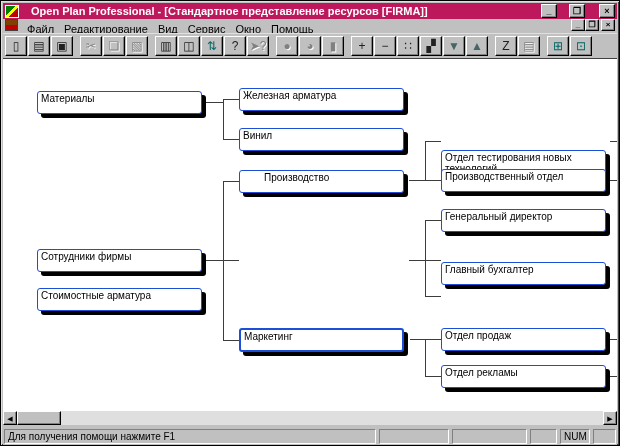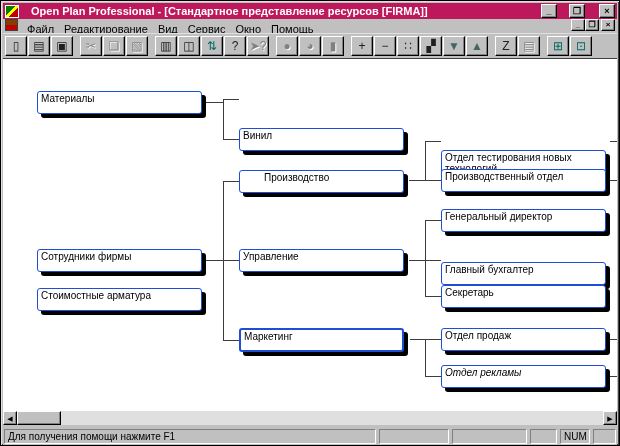--- a/index.html
+++ b/index.html
@@ -140,31 +140,30 @@
       <div class="conn" style="left: 422px; top: 280px; width: 1px; height: 38px;"></div>
       <div class="conn" style="left: 423px; top: 280px; width: 15px; height: 1px;"></div>
       <div class="conn" style="left: 423px; top: 317px; width: 15px; height: 1px;"></div>
       <div class="conn" style="left: 607px; top: 82px; width: 11px; height: 1px;"></div>
       <div class="conn" style="left: 607px; top: 121px; width: 11px; height: 1px;"></div>
       <div class="conn" style="left: 607px; top: 280px; width: 11px; height: 1px;"></div>
       <div class="conn" style="left: 607px; top: 317px; width: 11px; height: 1px;"></div>
       <div class="rbox" style="left: 34px; top: 32px; width: 165px; height: 23px;">Материалы</div>
       <div class="rbox" style="left: 34px; top: 190px; width: 165px; height: 23px;">Сотрудники фирмы</div>
       <div class="rbox" style="left: 34px; top: 229px; width: 165px; height: 23px;">Стоимостные арматура</div>
+      <div class="rbox" style="left: 236px; top: 29px; width: 165px; height: 23px;">Железная арматура</div>
       <div class="rbox" style="left: 236px; top: 69px; width: 165px; height: 23px;">Винил</div>
       <div class="rbox" style="left: 236px; top: 111px; width: 165px; height: 23px; padding-left: 24px;">Производство</div>
-      <div class="rbox" style="left: 236px; top: 190px; width: 165px; height: 23px;">Управление</div>
       <div class="rbox selected" style="left: 236px; top: 269px; width: 165px; height: 24px;">Маркетинг</div>
       <div class="rbox" style="left: 438px; top: 68px; width: 165px; height: 29px; margin-top: 23px;">Отдел тестирования новых технологий</div>
       <div class="rbox" style="left: 438px; top: 110px; width: 165px; height: 23px;">Производственный отдел</div>
       <div class="rbox" style="left: 438px; top: 150px; width: 165px; height: 23px;">Генеральный директор</div>
       <div class="rbox" style="left: 438px; top: 203px; width: 165px; height: 23px;">Главный бухгалтер</div>
-      <div class="rbox" style="left: 438px; top: 226px; width: 165px; height: 23px;">Секретарь</div>
       <div class="rbox" style="left: 438px; top: 269px; width: 165px; height: 23px;">Отдел продаж</div>
-      <div class="rbox" style="left: 438px; top: 306px; width: 165px; height: 23px; font-style: italic;">Отдел рекламы</div>
+      <div class="rbox" style="left: 438px; top: 306px; width: 165px; height: 23px;">Отдел рекламы</div>
     </div>
 
   <div class="hscroll">
     <div class="sbtn left">◀</div>
     <div class="sthumb"></div>
     <div class="sbtn right">▶</div>
   </div>
 
   <div class="statusbar">
     <div class="spanel msg">Для получения помощи нажмите F1</div>

